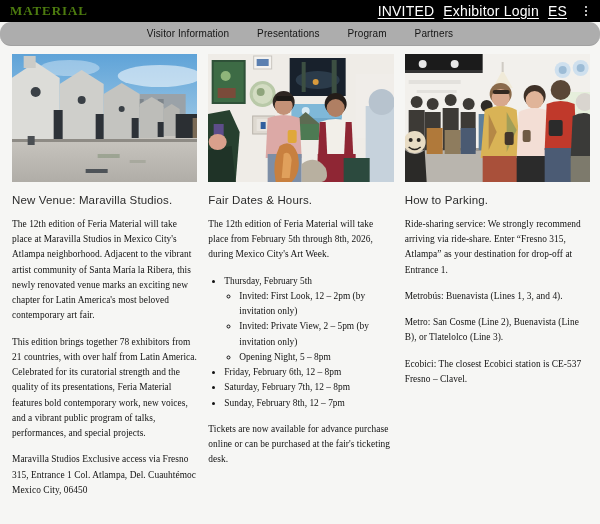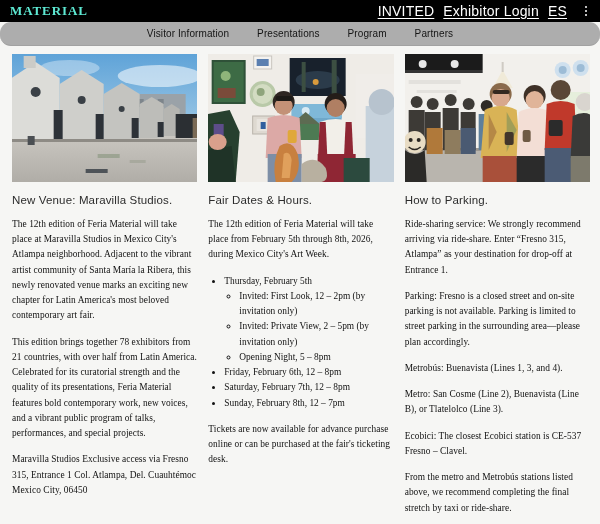--- a/index.html
+++ b/index.html
@@ -18,21 +18,21 @@
   .topbar {
     height: 22px;
     background: #000000;
     display: flex;
     align-items: center;
     padding: 0 8px 0 10px;
     position: relative;
   }
   .brand {
     font-family: "Liberation Serif", serif;
-    color: #5eead4;
+    color: #4d7c0f;
     font-weight: 700;
     font-size: 13px;
     letter-spacing: 0.9px;
   }
   .top-links {
     margin-left: auto;
     display: flex;
     align-items: center;
     gap: 9px;
   }
@@ -361,20 +361,18 @@
         <rect x="142" y="94" width="32" height="34" fill="#4b5b74"></rect>
 
         <circle cx="182" cy="48" r="9" fill="#d9d5cf"></circle>
         <path d="M170 62 Q182 56 190 62 L190 104 L168 104 Z" fill="#3a3a38"></path>
         <rect x="168" y="102" width="22" height="26" fill="#7d7a6c"></rect>
         <rect x="146" y="66" width="14" height="16" rx="2" fill="#2b2b2b"></rect>
       </svg>
     </div>
     <div class="col-title">How to Parking.</div>
     <p>Ride-sharing service: We strongly recommend arriving via ride-share. Enter “Fresno 315, Atlampa” as your destination for drop-off at Entrance 1.</p>
-    <p>Parking: Fresno is a closed street and on-site parking is not available. Parking is limited to street parking in the surrounding area—please plan accordingly.</p>
     <p>Metrobús: Buenavista (Lines 1, 3, and 4).</p>
     <p>Metro: San Cosme (Line 2), Buenavista (Line B), or Tlatelolco (Line 3).</p>
     <p>Ecobici: The closest Ecobici station is CE-537 Fresno – Clavel.</p>
-    <p>From the metro and Metrobús stations listed above, we recommend completing the final stretch by taxi or ride-share.</p>
   </div>
 
 </div>
 
 </body></html>

